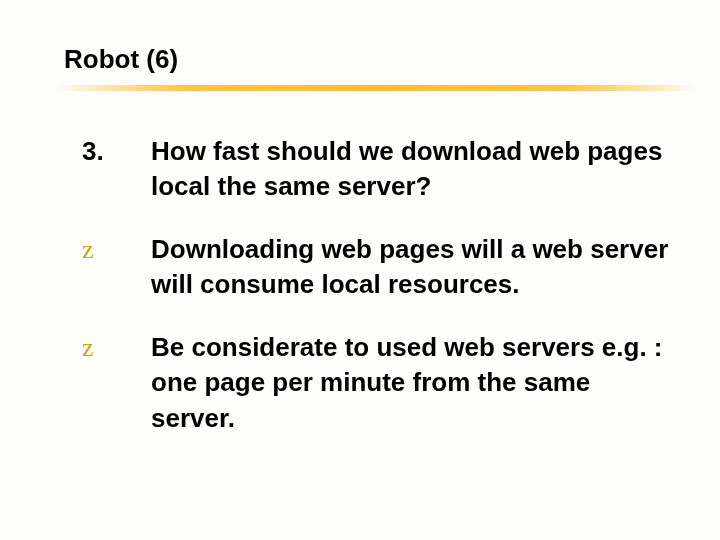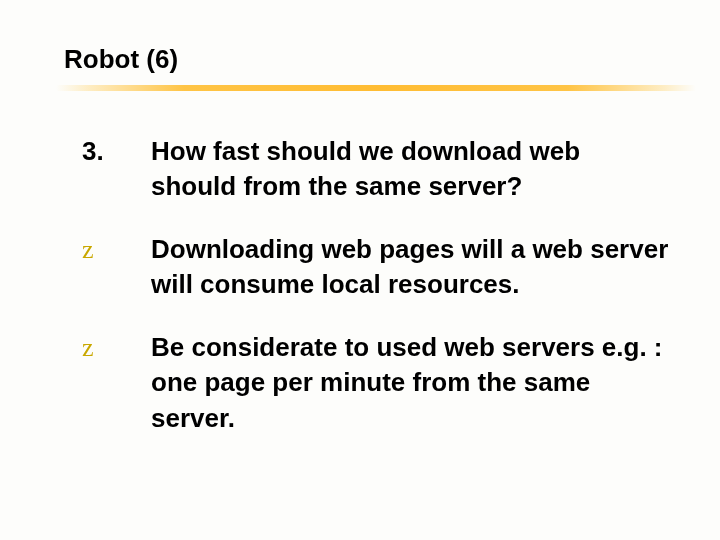--- a/index.html
+++ b/index.html
@@ -58,21 +58,21 @@
   </style>
 </head>
 <body>
 
 <div class="title">Robot (6)</div>
 <div class="underline"></div>
 
 <div class="content">
   <div class="item">
     <div class="marker">3.</div>
-    <div class="text"> How fast should we download web should from the same server?</div>
+    <div class="text"> How fast should we download web pages local the same server?</div>
   </div>
   <div class="item">
     <div class="marker z">z</div>
     <div class="text">Downloading web pages will a web server will consume local resources.</div>
   </div>
   <div class="item">
     <div class="marker z">z</div>
     <div class="text">Be considerate to used web servers  e.g. : one page per minute from the same server.</div>
   </div>
 </div>

